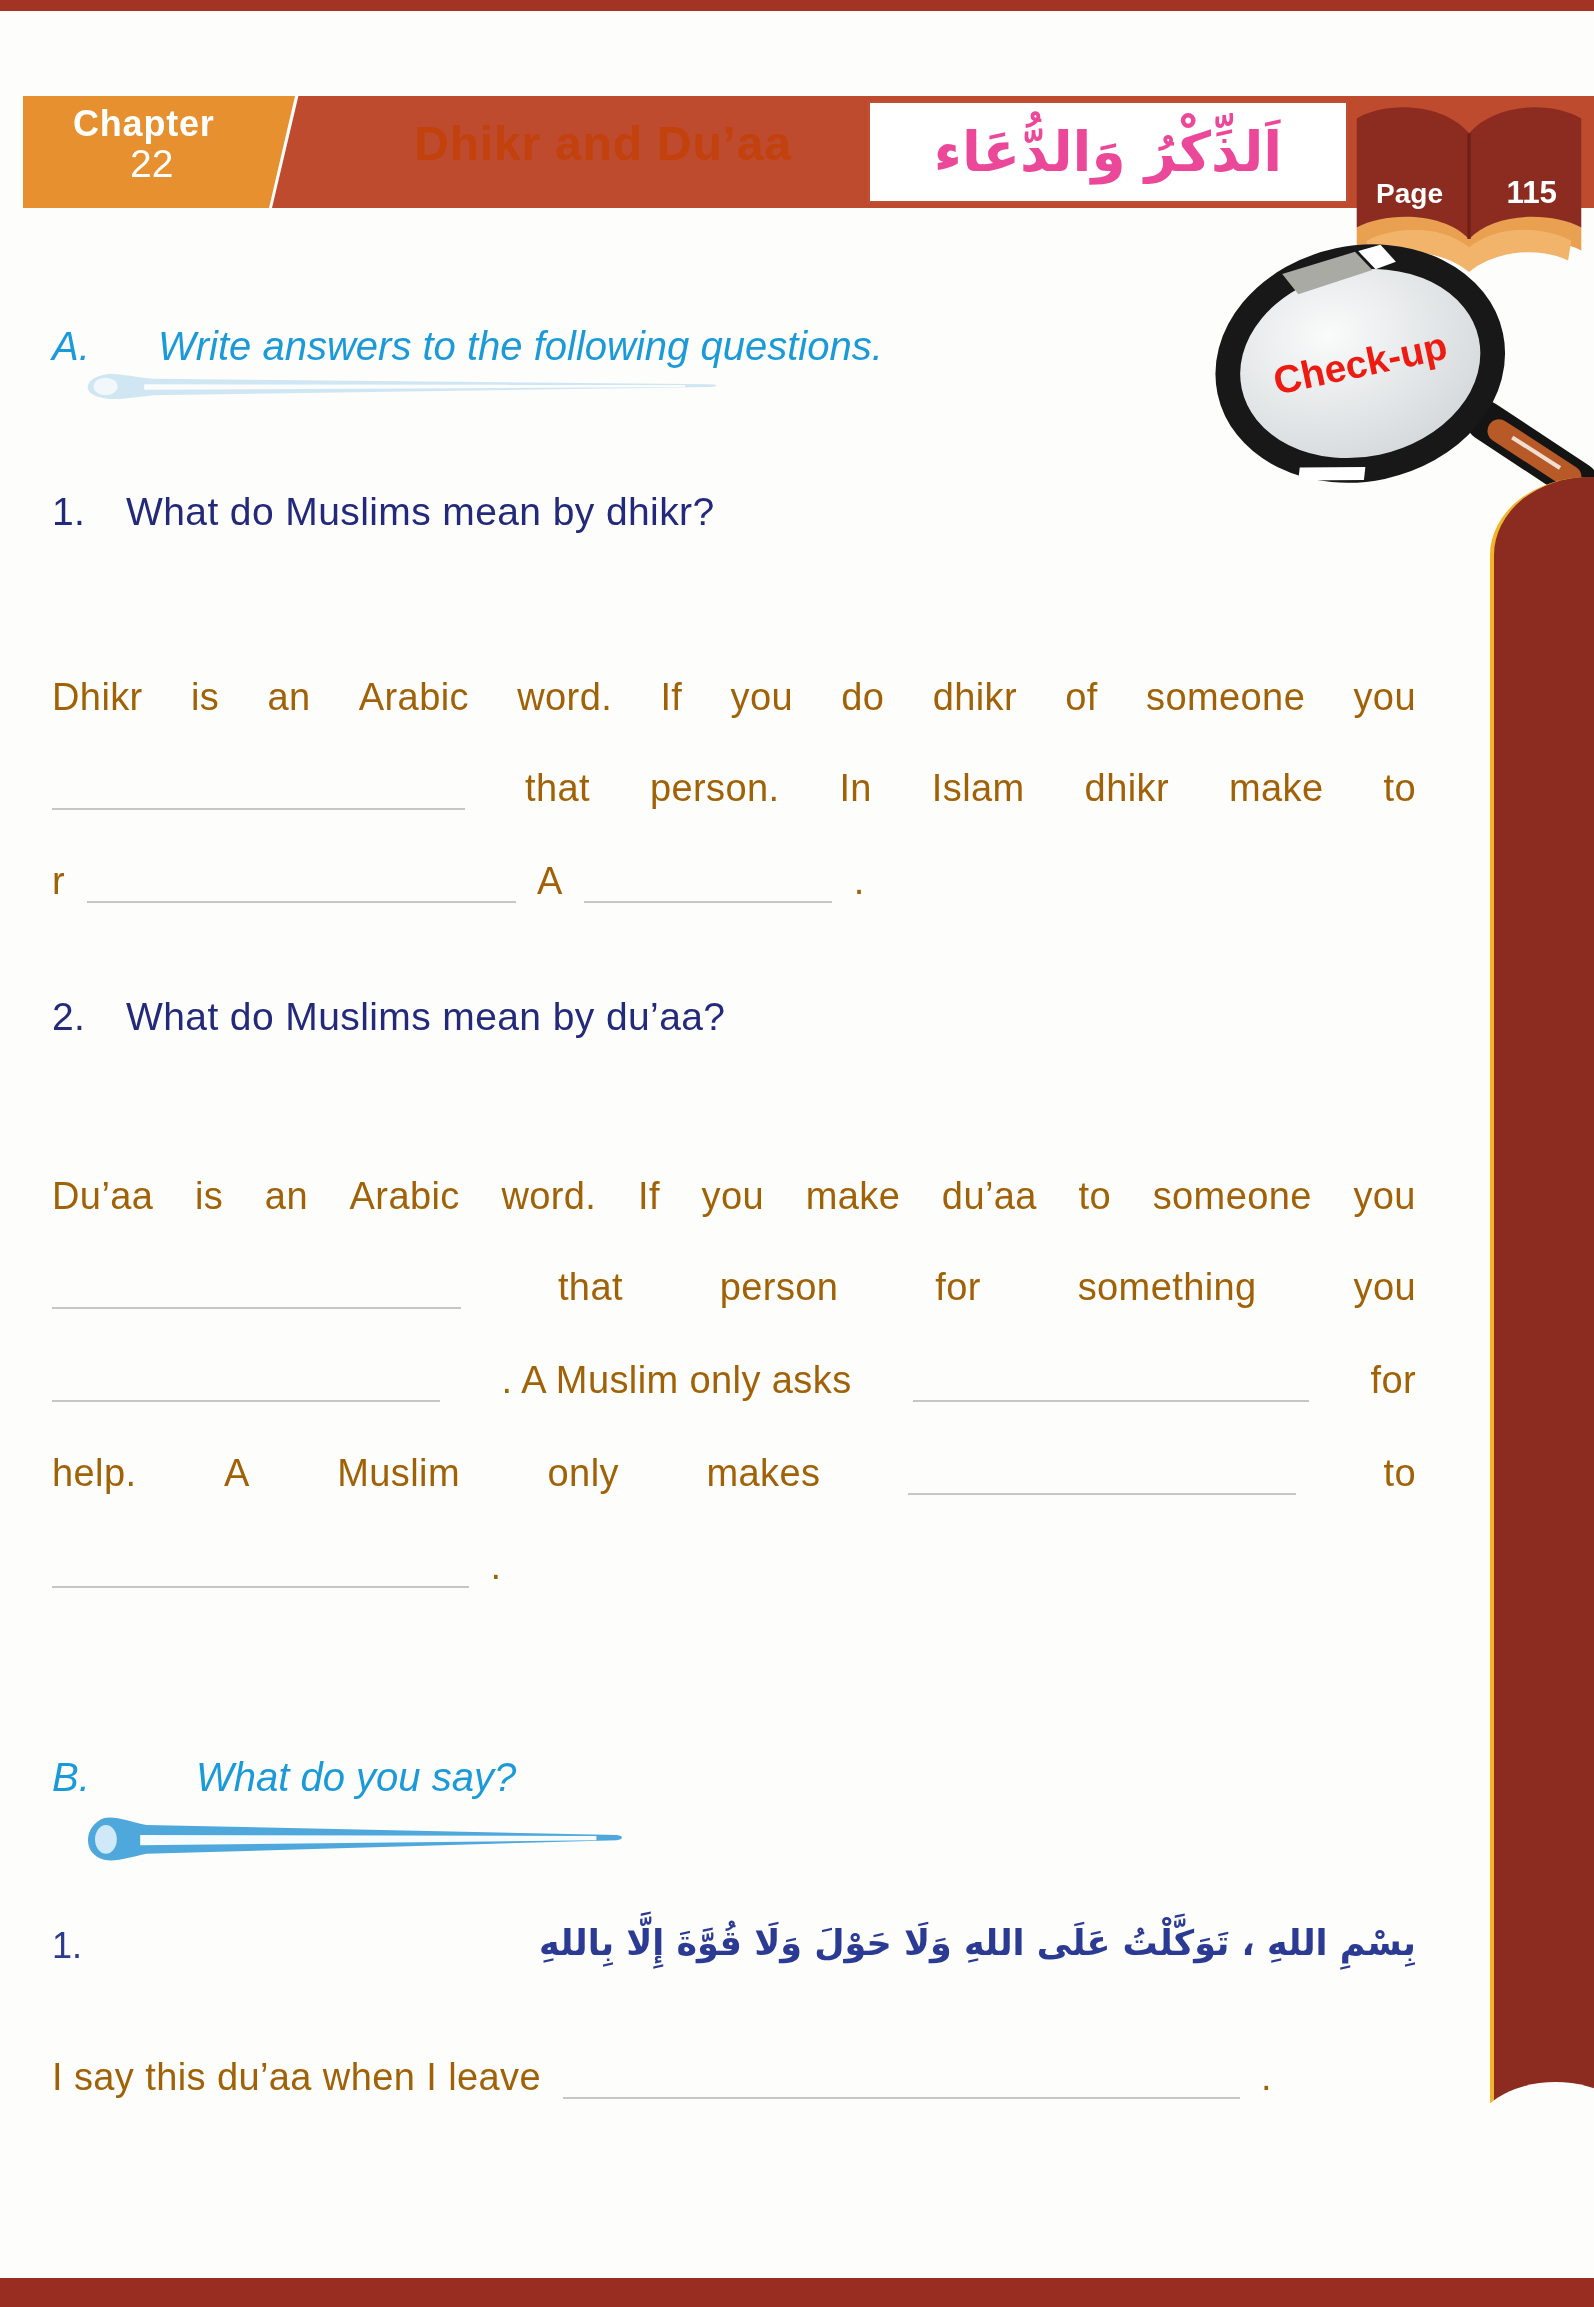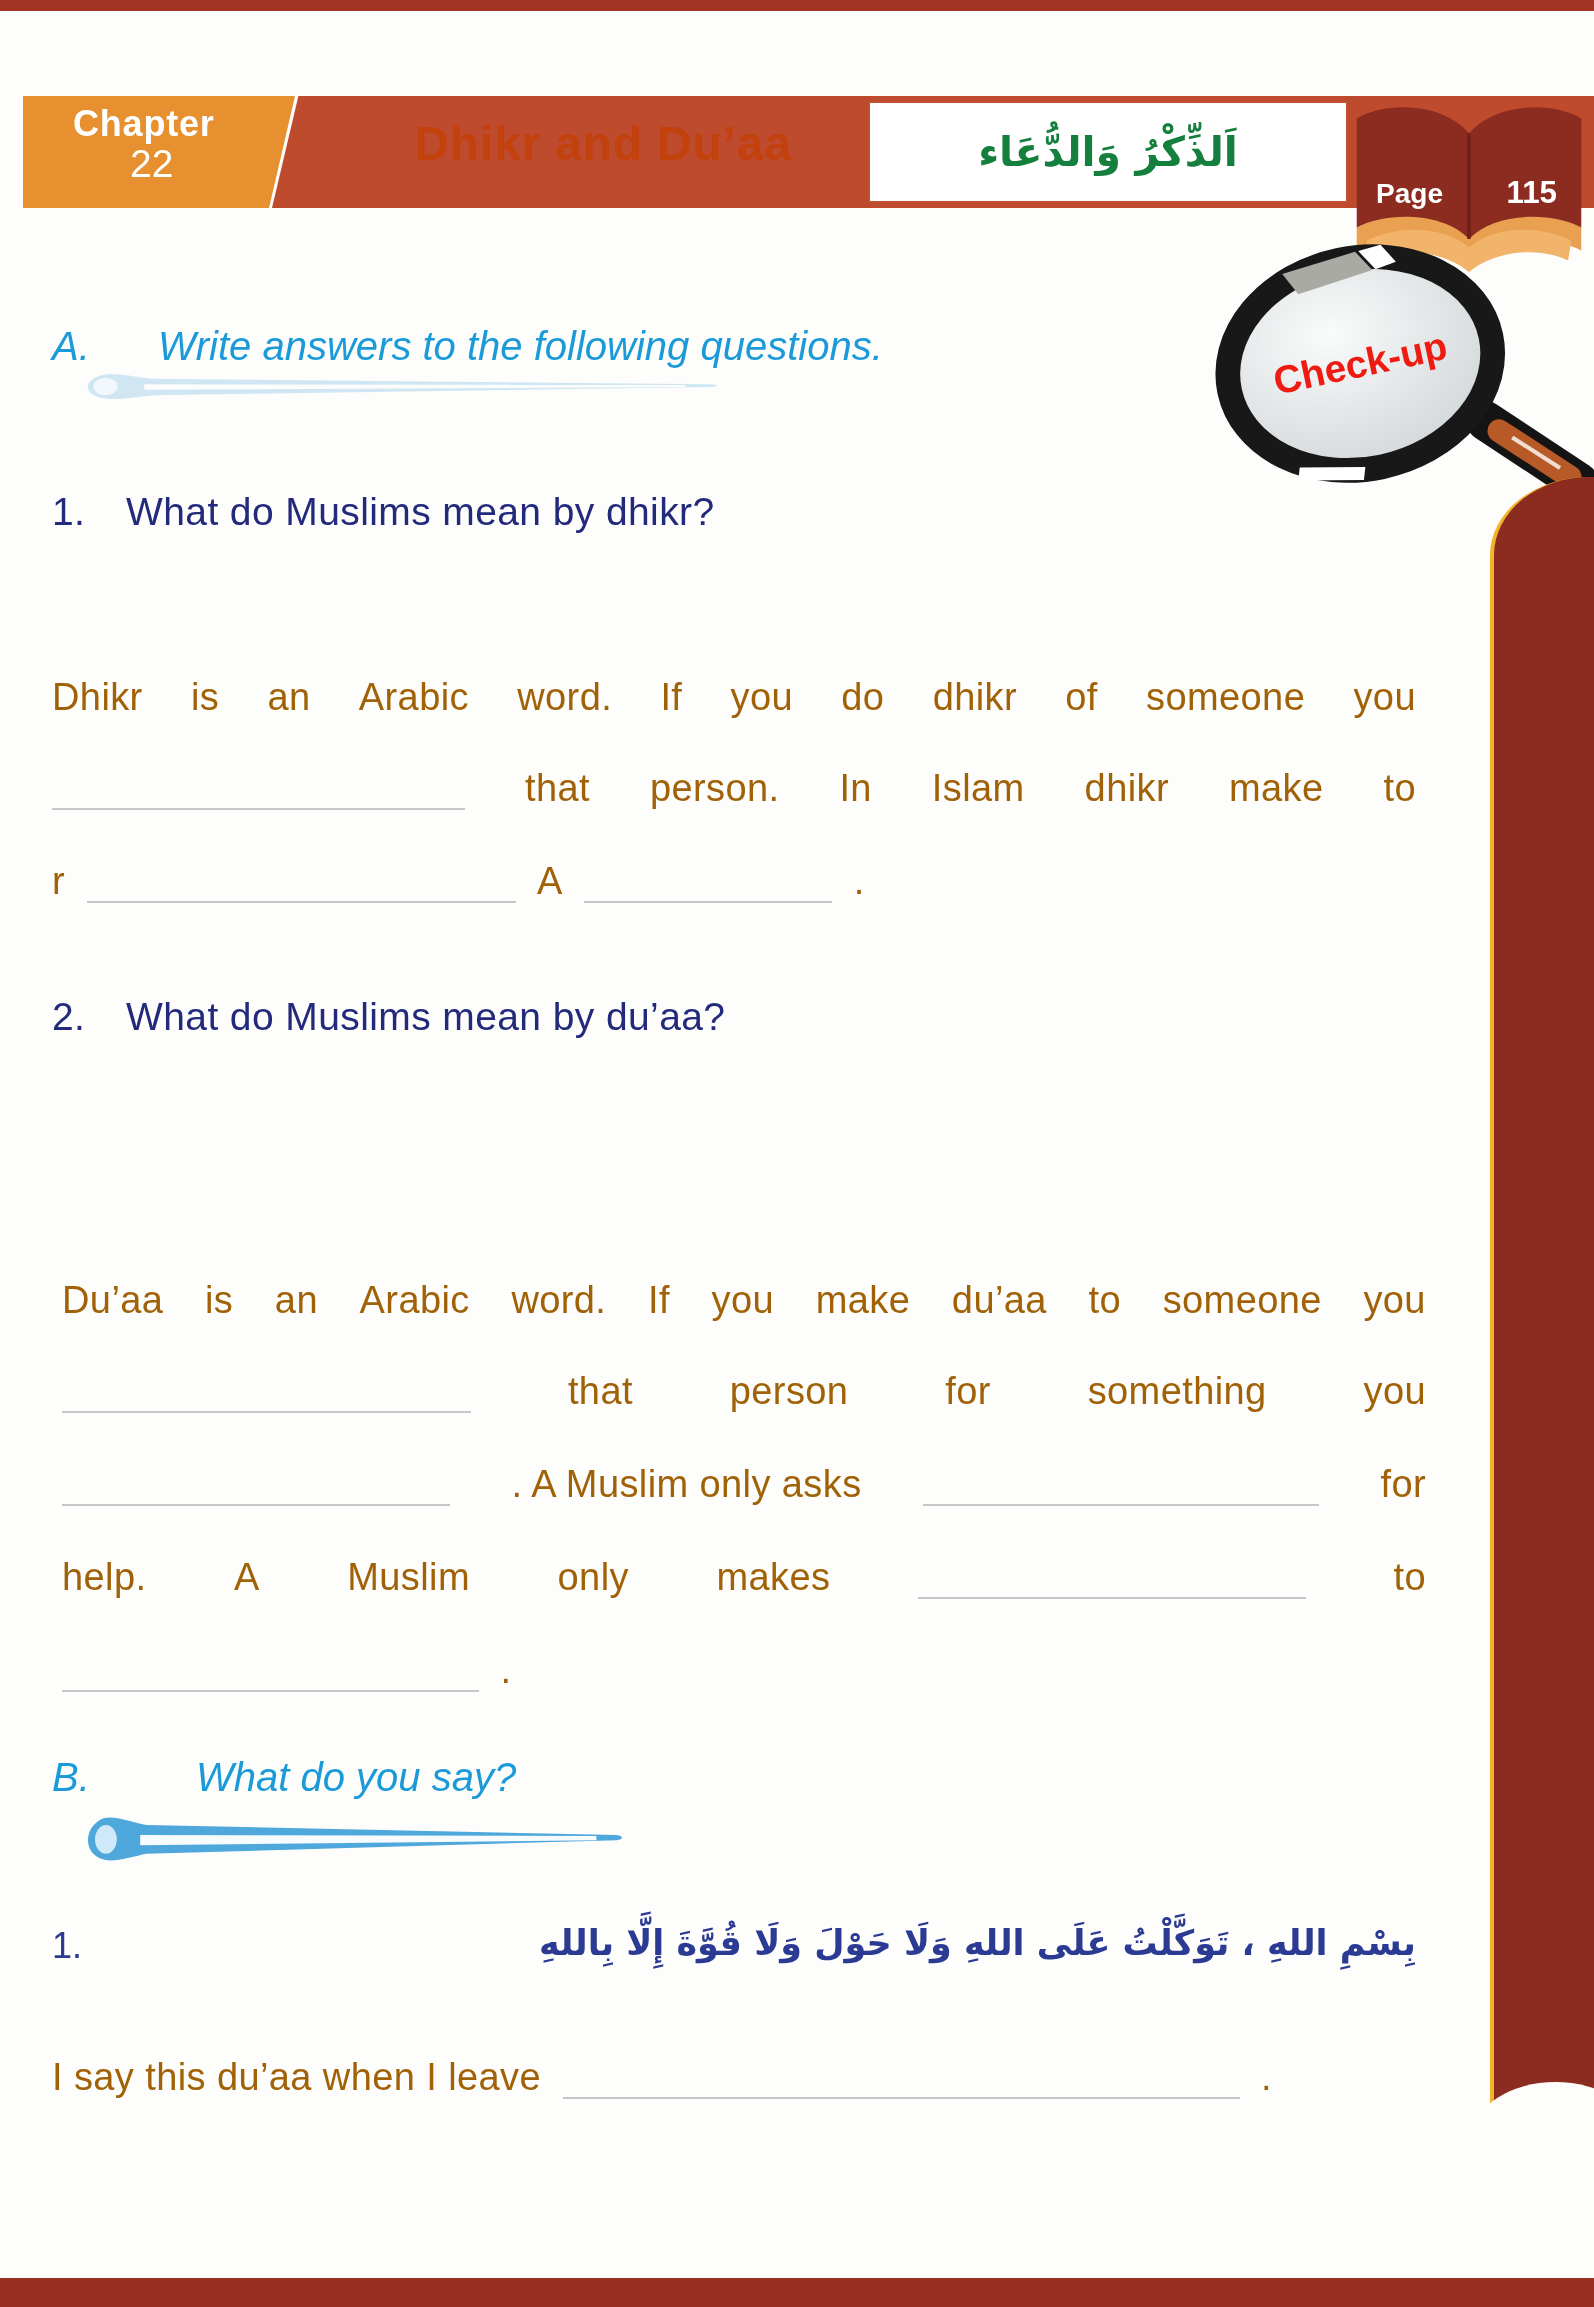--- a/index.html
+++ b/index.html
@@ -29,21 +29,21 @@
     position:absolute;left:347px;top:116px;width:512px;text-align:center;
     color:#c2410c;font-size:48px;font-weight:bold;letter-spacing:0.8px;
   }
   .arabic-title-box{
     position:absolute;left:868px;top:101px;width:480px;height:102px;background:#fff;
     border:2.5px solid #c14f33;box-sizing:border-box;
     display:flex;align-items:center;justify-content:center;
   }
   .arabic-title{
     font-family:"DejaVu Sans", sans-serif;direction:rtl;
-    color:#15803d;font-size:41px;font-weight:bold;
+    color:#ec4899;font-size:55px;font-weight:bold;
   }
   .book-svg{position:absolute;left:1345px;top:97px;width:248px;height:194px;}
   .magnifier-svg{position:absolute;left:1197px;top:233px;width:398px;height:272px;}
 
   
   .section-row{position:absolute;left:52px;color:#1a9ad8;font-style:italic;font-size:40px;}
   .sec-a{top:324px;}
   .sec-b{top:1755px;}
   .sec-label{position:absolute;left:0;top:0;}
   .sec-a .sec-heading{position:absolute;left:106px;top:0;width:743px;}
@@ -52,21 +52,21 @@
   .swoosh-b{position:absolute;left:81px;top:1813px;width:545px;height:51px;}
 
   
   .question{position:absolute;left:52px;color:#23297b;font-size:39px;letter-spacing:0.4px;}
   .q1{top:490px;} .q2{top:995px;}
   .q-number{position:absolute;left:0;top:0;}
   .q-text{position:absolute;left:74px;top:0;width:990px;}
 
   
   .answer{position:absolute;left:52px;width:1364px;}
-  #answer-1{top:677px;} #answer-2{top:1280px;margin-left:10px;} #closing-line{top:2057px;}
+  #answer-1{top:677px;} #answer-2{top:1176px;} #closing-line{top:2057px;}
   .ans-line{
     display:flex;align-items:baseline;font-size:38px;line-height:40px;
     color:#a16207;letter-spacing:0.4px;margin-bottom:51px;
   }
   .ans-line.justify{justify-content:space-between;}
   .ans-line.left{justify-content:flex-start;gap:21.5px;}
   .word{white-space:pre;}
   .blank{
     flex-shrink:0;border-bottom:2.5px solid #c6c6c6;
   }

